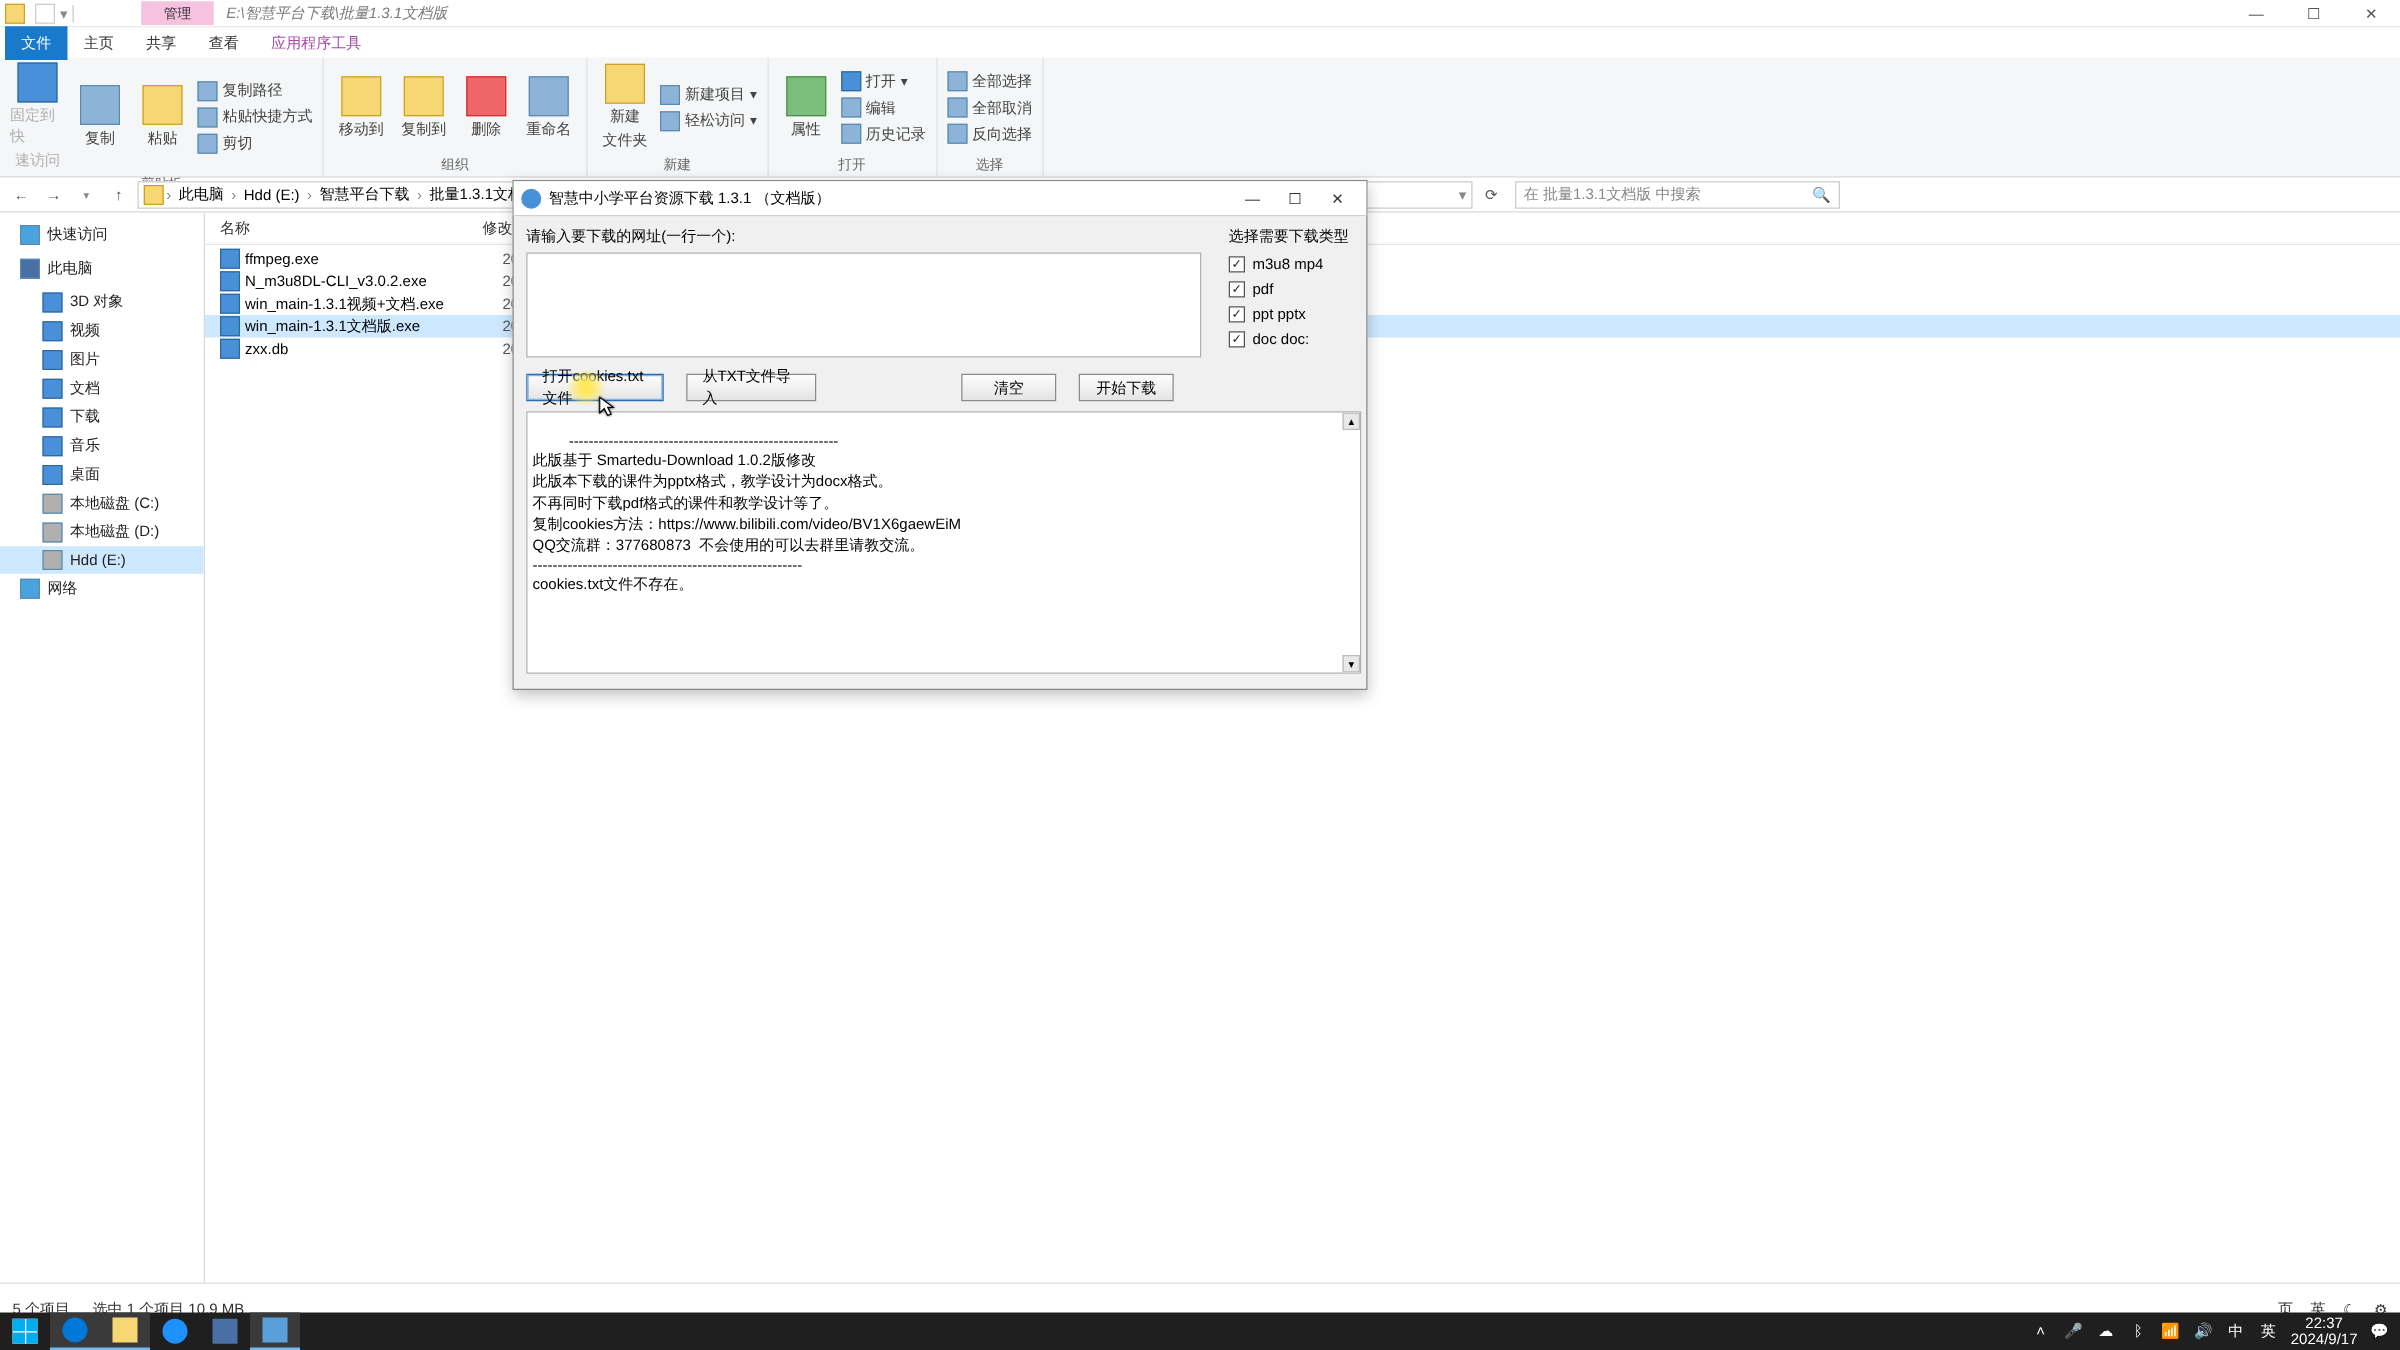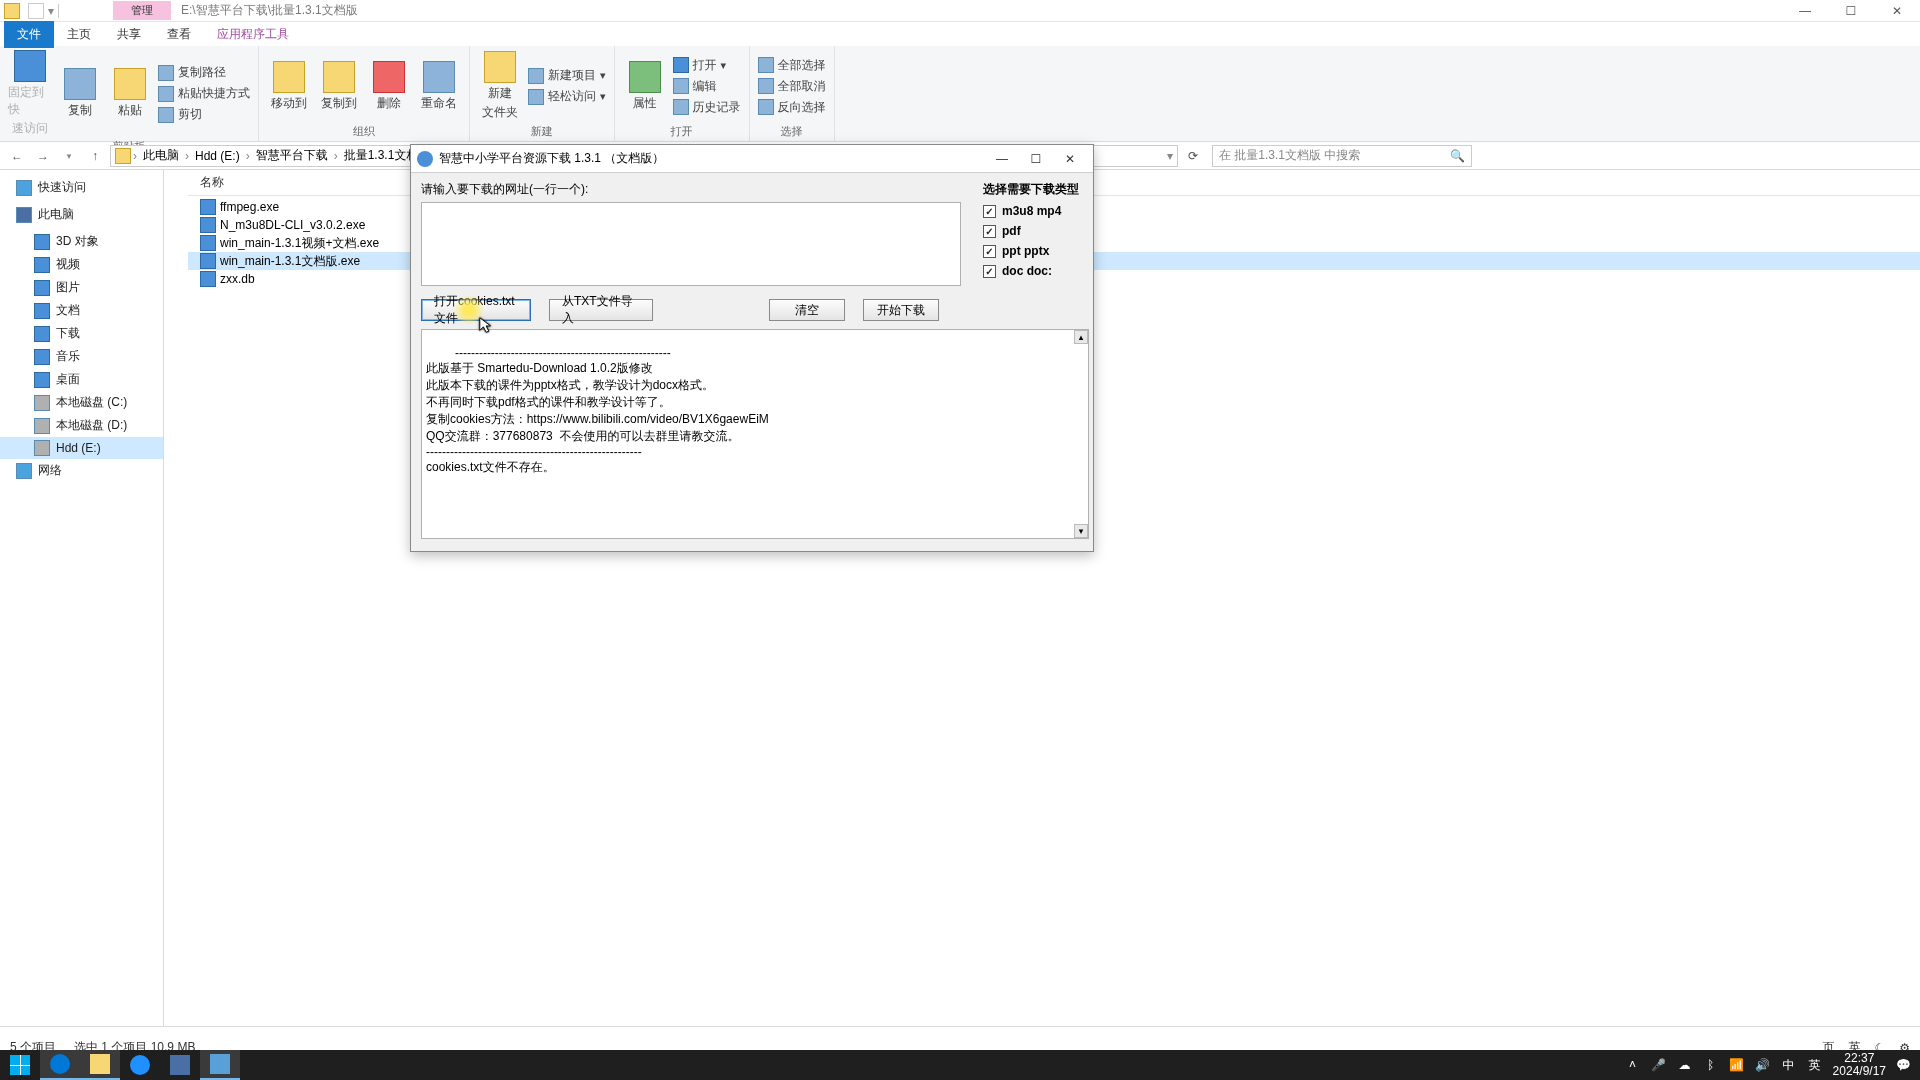--- a/index.html
+++ b/index.html
@@ -2,21 +2,21 @@
 <html><head>
 <meta charset="utf-8">
 <style>
 * { margin: 0; padding: 0; box-sizing: border-box; font-family: "Microsoft YaHei", "Segoe UI", sans-serif; font-size: 12px; }
 body { background: #fff; width: 1920px; height: 1080px; overflow: hidden; position: relative; }
 
 
 .titlebar { height: 22px; background: #fff; display: flex; align-items: center; border-bottom: 1px solid #e5e5e5; }
 .titlebar .folder-ico { width:16px; height:16px; background:#f7d774; margin:0 4px; border:1px solid #c9a227;}
 .titlebar .sep { width:1px; height:14px; background:#ccc; margin:0 4px;}
-.titlebar .path { color:#7a7a7a; margin-left:10px; }
+.titlebar .path { color:#7a7a7a; margin-left:10px;font-style:italic; }
 .titlebar .sysbtns { margin-left:auto; display:flex; }
 .titlebar .sysbtn { width:46px; height:22px; display:flex; align-items:center; justify-content:center; color:#555; }
 .titlebar .manage { background:#f6c2e0; padding:2px 18px; margin-left:50px; font-size:11px; color:#333;}
 
 
 .tabs { height:24px; display:flex; align-items:center; background:#fff; padding-left:4px;}
 .tab { padding:4px 12px; font-size:12px; color:#333; border:1px solid transparent; }
 .tab.active { background:#1979ca; color:#fff; }
 .tab.app { color:#a64ca6; }
 
@@ -41,21 +41,21 @@
 .navbar { height:28px; border-bottom:1px solid #dadada; display:flex; align-items:center; padding:0 6px; gap:4px;}
 .navbtn { width:22px; height:22px; display:flex; align-items:center; justify-content:center; color:#555; }
 .crumb-box { flex:0 0 1068px; height:22px; border:1px solid #ccc; display:flex; align-items:center; padding:0 4px; gap:2px; background:#fff;}
 .crumb-box .folder-ico { width:16px;height:16px;background:#f7d774;border:1px solid #c9a227;}
 .crumb-item { padding:0 4px; }
 .crumb-sep { color:#888; }
 .searchbox { margin-left:4px; flex:1; max-width:260px; height:22px; border:1px solid #ccc; display:flex; align-items:center; padding:0 6px; color:#888;}
 .searchbox .mag { margin-left:auto; }
 
 
-.main { display:flex; height: calc(1080px - 22px - 24px - 96px - 28px - 24px - 30px); gap: 24px; }
+.main { display:flex; height: calc(1080px - 22px - 24px - 96px - 28px - 24px - 30px); }
 .sidebar { width:164px; border-right:1px solid #dadada; padding:6px 0; overflow:hidden;}
 .side-item { display:flex; align-items:center; gap:6px; padding:3px 8px 3px 16px; font-size:12px; color:#222;}
 .side-item.l2 { padding-left:34px;}
 .side-item.sel { background:#cde8ff;}
 .side-item .si { width:16px;height:16px;}
 .side-item .star { background:#4aa3df;}
 .side-item .pc { background:#4a6fa5;}
 .side-item .disk { background:#b0b0b0;}
 .side-item .net { background:#4aa3df;}
 
@@ -72,21 +72,21 @@
 
 
 .dialog { position:absolute; left:410px; top:144px; width:684px; height:408px; background:#f0f0f0; border:1px solid #888; box-shadow:0 4px 12px rgba(0,0,0,.25);}
 .dlg-title { height:28px; background:#fff; display:flex; align-items:center; padding:0 6px; border-bottom:1px solid #d0d0d0;}
 .dlg-title .di { width:16px;height:16px;background:#4a90d9;border-radius:50%; margin-right:6px;}
 .dlg-sysbtns { margin-left:auto; display:flex;}
 .dlg-sysbtn { width:34px; height:22px; display:flex; align-items:center; justify-content:center; color:#333;}
 .dlg-menu { padding:2px 8px; font-size:12px; background:#f0f0f0;}
 .dlg-body { padding:4px 10px; display:flex; gap:20px;}
 .dlg-left { flex:1; }
-.dlg-right { width:100px;font-weight:bold;}
+.dlg-right { width:100px;}
 .dlg-label { font-size:12px; margin:4px 0;}
 .url-input { width:540px; height:84px; border:1px solid #b0b0b0; background:#fff; resize:none; padding:4px;}
 .btn-row { display:flex; gap:18px; margin-top:10px;}
 .dlg-btn { height:22px; padding:0 12px; border:1px solid #8a8a8a; background:linear-gradient(#fdfdfd,#e4e4e4); font-size:12px; display:flex; align-items:center; min-width:76px; justify-content:center;}
 .dlg-btn.focus { border:1px solid #2a6fb5; box-shadow:0 0 0 1px #7fb6e8 inset; position:relative;}
 .dlg-btn .highlight { position:absolute; width:34px; height:28px; background:radial-gradient(circle,#ffe95c 20%,rgba(255,233,92,0) 72%); left:30px; top:-4px;}
 .cursor { position:absolute; left:478px; top:316px; width:18px; height:18px; pointer-events:none; z-index:50;}
 .cursor svg { filter:drop-shadow(0 0 1px #000);}
 .chk-row { display:flex; align-items:center; gap:6px; margin:6px 0; font-size:12px;}
 .chk { width:13px;height:13px; border:1px solid #555; background:#fff; display:flex; align-items:center; justify-content:center; font-size:10px; color:#222;}

